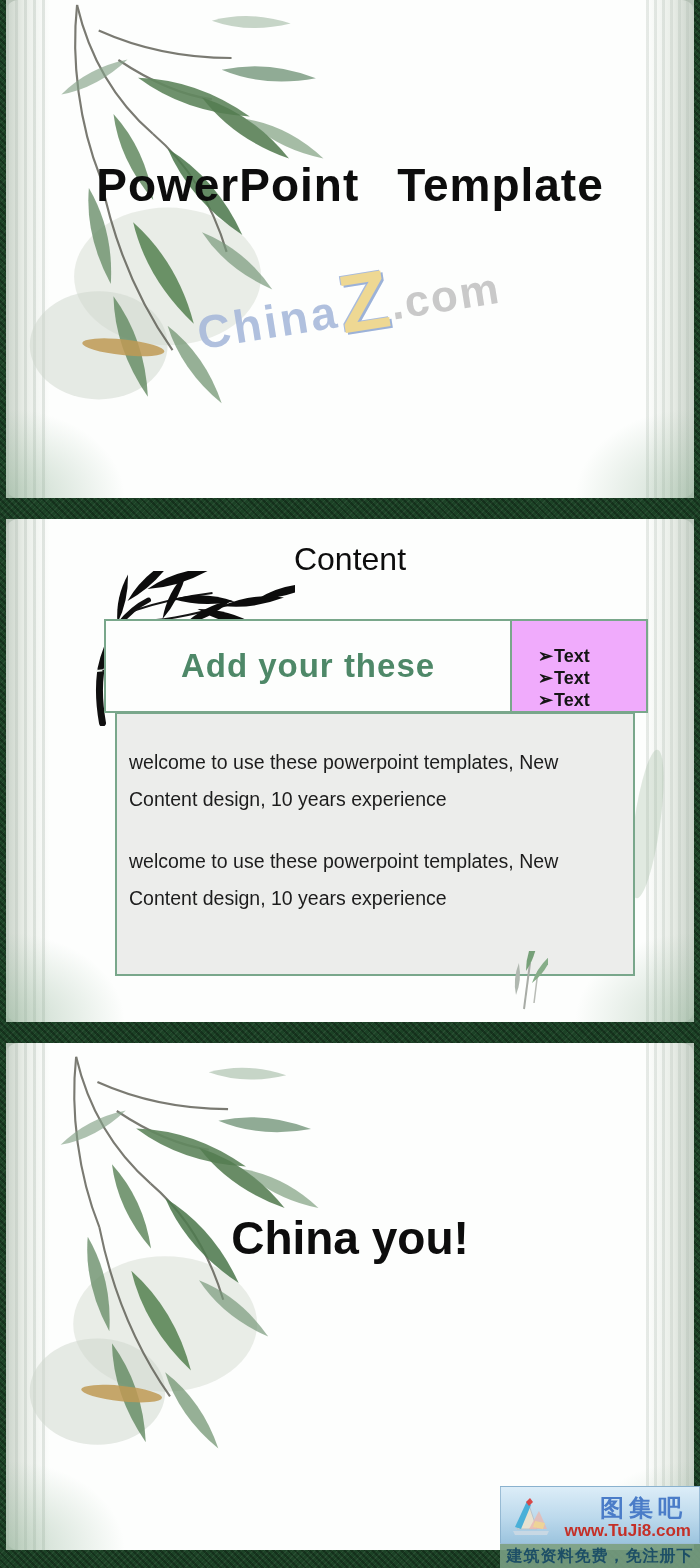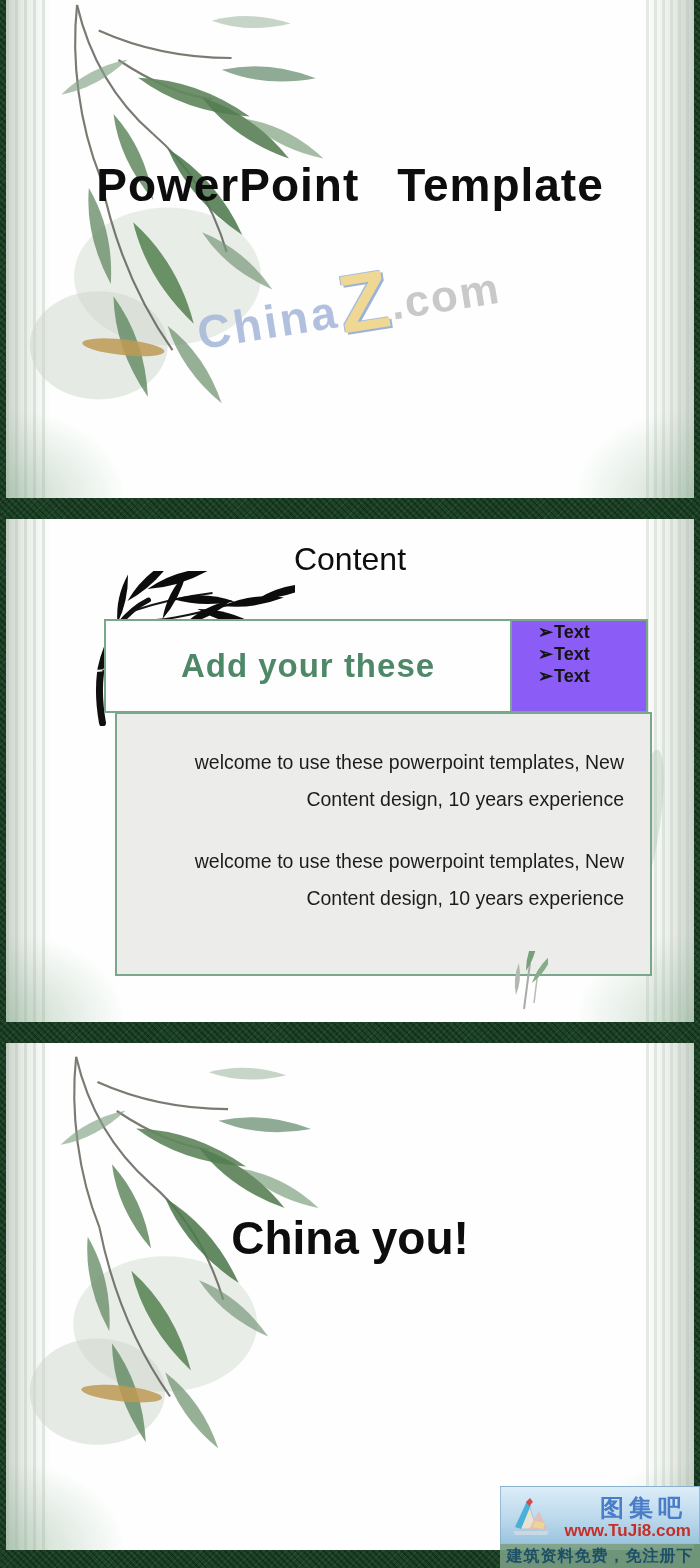--- a/index.html
+++ b/index.html
@@ -5,21 +5,21 @@
   html,body{margin:0;padding:0;}
   body{
     width:700px;height:1568px;position:relative;overflow:hidden;
     font-family:"Liberation Sans",sans-serif;
     background-color:#1c4226;
     background-image:
       repeating-linear-gradient(45deg, rgba(0,0,0,.28) 0 2px, rgba(0,0,0,0) 2px 5px),
       repeating-linear-gradient(-45deg, rgba(210,230,210,.07) 0 1px, rgba(0,0,0,0) 1px 4px);
   }
   .paper{
-    position:absolute;left:6px;width:688px;background:#fdfefd;border-radius:2px;
+    position:absolute;left:6px;width:688px;background:#fdfefd;border-radius:12px;
   }
   #paper1{top:0;height:498px;}
   #paper2{top:519px;height:503px;}
   #paper3{top:1043px;height:507px;}
   .edgeL,.edgeR{position:absolute;top:0;bottom:0;pointer-events:none;}
   .edgeL{
     left:0;width:44px;
     background:
       repeating-linear-gradient(90deg, rgba(176,188,178,.35) 0 3px, rgba(255,255,255,0) 3px 9px),
       linear-gradient(90deg, rgba(198,208,198,.95) 0%, rgba(225,231,223,.75) 40%, rgba(255,255,255,0) 100%);
@@ -50,26 +50,26 @@
   #bamboo3{left:14px;top:8px;width:300px;height:420px;}
 
   
   .s2-title{position:absolute;top:22px;left:0;width:100%;text-align:center;
     font-size:32px;font-weight:normal;color:#0d0d0d;}
   .ink-bamboo{position:absolute;left:64px;top:52px;width:225px;height:155px;}
   .header-box{position:absolute;left:98px;top:100px;width:540px;height:90px;
     border:2px solid #79a78b;display:flex;background:#fdfefd;}
   .header-left{flex:1;display:flex;align-items:center;justify-content:center;}
   .header-title{font-size:33px;font-weight:bold;color:#4e8868;letter-spacing:1px;}
-  .header-right{width:136px;background:#8b5cf6;border-left:2px solid #79a78b;
-    display:flex;flex-direction:column;justify-content:flex-start;padding-left:26px;box-sizing:border-box;}
+  .header-right{width:136px;background:#f0abfc;border-left:2px solid #79a78b;
+    display:flex;flex-direction:column;justify-content:flex-end;padding-left:26px;box-sizing:border-box;}
   .bullet-row{font-size:18px;font-weight:bold;color:#151515;line-height:22px;white-space:nowrap;}
   .bullet-row .arrow{margin-right:1px;}
   .body-box{position:absolute;left:109px;top:193px;width:504px;height:230px;
-    background:#ecedeb;border:2px solid #79a78b;padding:30px 0 0 29px;text-align:right;}
+    background:#ecedeb;border:2px solid #79a78b;padding:30px 0 0 12px;}
   .body-box p{width:478px;font-size:19.5px;color:#1c1c1c;line-height:37px;margin:0 0 25px 0;}
   .leaf-decor{position:absolute;left:498px;top:432px;width:44px;height:60px;}
   .faint-leaf{position:absolute;right:34px;top:230px;width:26px;height:150px;border-radius:50%;
     background:rgba(160,185,160,.3);transform:rotate(8deg);}
 
   
   .s3-title{position:absolute;top:168px;left:0;width:100%;text-align:center;
     font-size:46px;font-weight:bold;color:#0d0d0d;}
   .tuji-box{position:absolute;left:500px;top:1486px;width:200px;height:82px;z-index:5;padding-left:24px;}
   .tuji-top{position:absolute;left:0;top:0;width:200px;height:58px;

